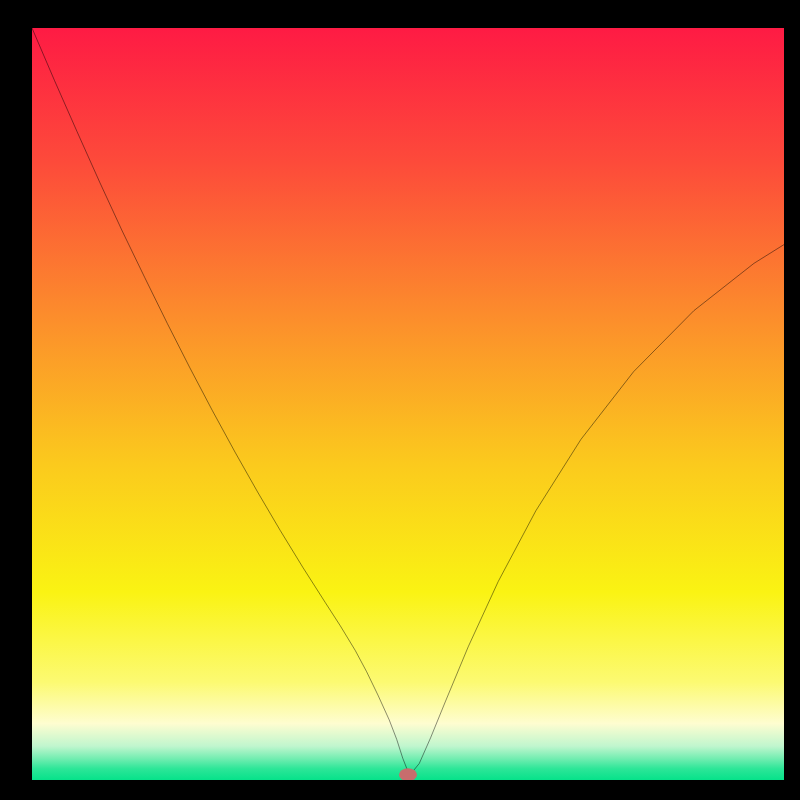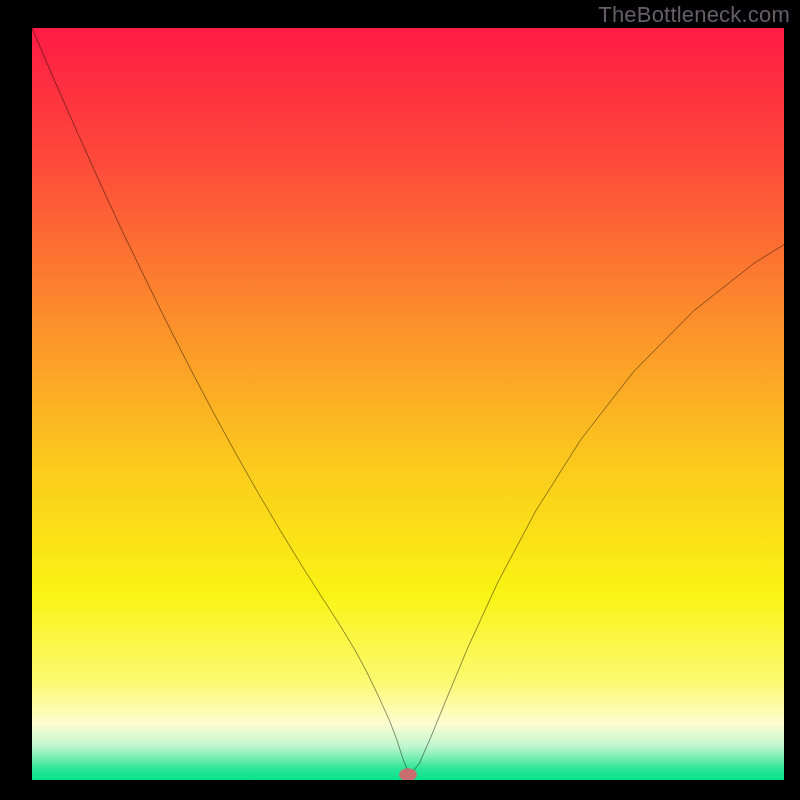--- a/index.html
+++ b/index.html
@@ -34,21 +34,20 @@
     height: 752px;
   }
   svg {
     display: block;
   }
 </style>
 </head>
 <body>
 
 <div class="frame">
-  <div class="watermark">TheBottleneck.com</div>
 
   <div class="plot-wrap">
     <svg id="plot-svg" viewBox="0 0 100 100" preserveAspectRatio="none" width="752" height="752">
       <defs>
         <linearGradient id="bg-grad" x1="0" y1="0" x2="0" y2="1">
             <stop offset="0.00%" stop-color="#fe1b44"></stop>
             <stop offset="18.00%" stop-color="#fd4b3a"></stop>
             <stop offset="38.00%" stop-color="#fc8c2c"></stop>
             <stop offset="58.00%" stop-color="#fbca1d"></stop>
             <stop offset="75.00%" stop-color="#faf313"></stop>

